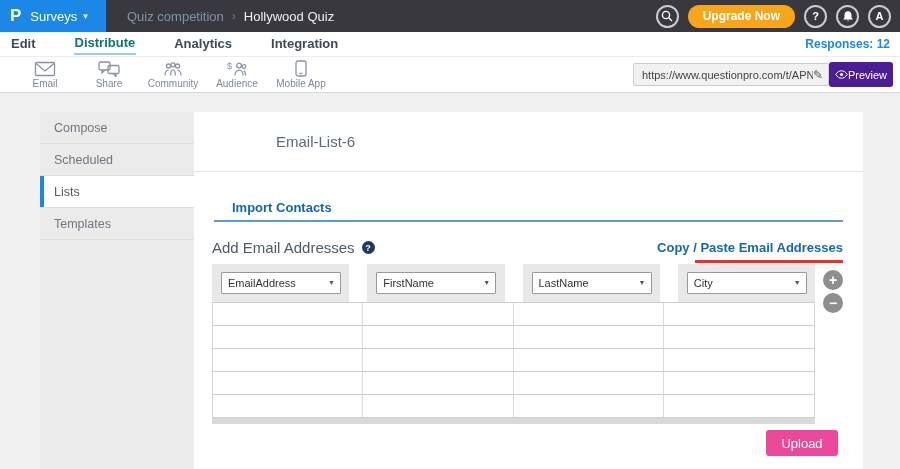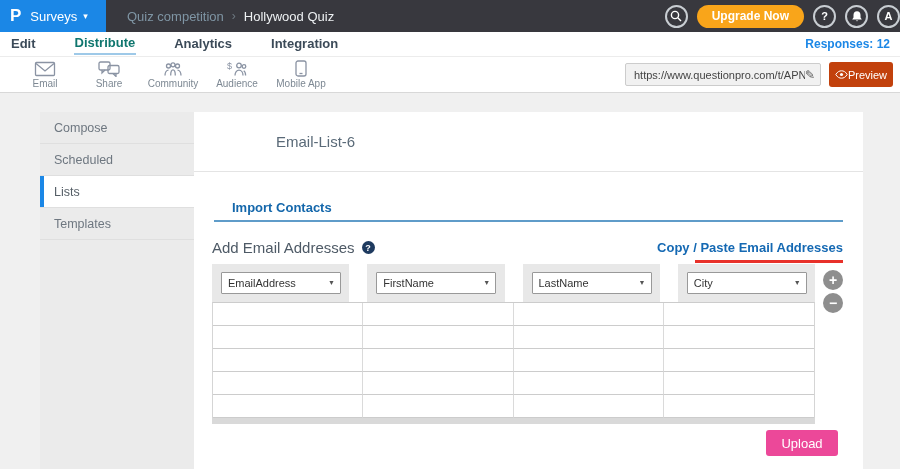--- a/index.html
+++ b/index.html
@@ -14,37 +14,37 @@
   
   .topbar { position:absolute; top:0; left:0; width:900px; height:32px; background:#38383e; display:flex; align-items:center; z-index:5; }
   .logo-btn { width:106px; height:32px; background:#1b87e6; color:#fff; display:flex; align-items:center; padding:0 10px; cursor:pointer; border:none; }
   .logo-p { font-weight:bold; font-size:17px; margin-right:9px; }
   .logo-label { font-size:13px; }
   .logo-caret { font-size:9px; margin-left:6px; }
   .breadcrumb { display:flex; align-items:center; gap:8px; margin-left:21px; font-size:13px; }
   .crumb-parent { color:#7f95a4; cursor:pointer; }
   .crumb-sep { color:#6d7880; font-size:12px; }
   .crumb-current { color:#eef1f3; }
-  .topbar-right { margin-left:auto; display:flex; align-items:center; gap:9px; }
+  .topbar-right { margin-left:auto; display:flex; align-items:center; gap:9px; padding-right:9px; }
   .circle-btn { width:23px; height:23px; border:2px solid #c8cdd2; border-radius:50%; background:transparent; color:#fff; display:flex; align-items:center; justify-content:center; font-size:11px; font-weight:bold; cursor:pointer; font-family:inherit; }
   .upgrade-btn { height:23px; border:none; border-radius:12px; background:#f9a51a; color:#fff; font-size:12px; font-weight:bold; display:flex; align-items:center; padding:0 15px; cursor:pointer; font-family:inherit; }
   
   .navbar { position:absolute; top:32px; left:0; width:900px; height:25px; background:#fff; display:flex; align-items:center; padding-left:10px; border-bottom:1px solid #ececec; }
   .nav-item { font-size:13px; font-weight:bold; color:#3b4a58; margin-right:37px; padding:2px 1px 3px 1px; cursor:pointer; }
   .nav-item.active { color:#0f766e; border-bottom:2px solid #9ec9e8; }
   .responses { margin-left:auto; padding-right:10px; color:#1b87e6; font-weight:bold; font-size:12px; }
   
   .toolbar { position:absolute; top:57px; left:0; width:900px; height:36px; background:#fff; border-bottom:1px solid #d8d8d8; display:flex; align-items:center; padding:0 7px 0 13px; }
   .tool-item { width:64px; display:flex; flex-direction:column; align-items:center; gap:0px; cursor:pointer; }
   .tool-item svg { stroke:#8a93a3; fill:none; stroke-width:1.3; }
   .tool-label { color:#7d8893; font-size:10px; margin-top:1px; }
   .url-box { margin-left:auto; width:196px; height:23px; background:#f1f1f1; border:1px solid #ccc; border-radius:2px; display:flex; align-items:center; font-size:11px; color:#444; padding:0 5px 0 8px; }
   .url-text { white-space:nowrap; overflow:hidden; flex:1; }
   .pencil { color:#555; font-size:12px; cursor:pointer; }
-  .preview-btn { width:64px; height:25px; margin-left:8px; background:#c2410c; border:none; border-radius:3px; color:#fff; font-size:11px; display:flex; align-items:center; justify-content:center; cursor:pointer; font-family:inherit; }
+  .preview-btn { width:64px; height:25px; background:#4c1d95; border:none; border-radius:3px; color:#fff; font-size:11px; display:flex; align-items:center; justify-content:center; cursor:pointer; font-family:inherit; }
   
   .sidebar { position:absolute; left:40px; top:112px; width:154px; bottom:0; background:#ebebeb; }
   .side-item { height:32px; line-height:32px; padding-left:14px; font-size:12.5px; color:#6e7780; border-bottom:1px solid #dfdfdf; position:relative; cursor:pointer; }
   .side-item.active { background:#fff; color:#555e66; }
   .side-item.active::before { content:""; position:absolute; left:0; top:0; width:4px; height:100%; background:#1b87e6; }
   
   .card { position:absolute; left:194px; top:112px; width:669px; bottom:0; background:#fff; }
   .card-title-block { height:60px; border-bottom:1px solid #e4e4e4; display:flex; align-items:center; padding-left:82px; }
   .list-title { color:#5a6a78; font-size:15px; }
   .tabs-row { margin:24px 20px 0 20px; border-bottom:2px solid #5f9cc9; display:flex; padding-left:7px; }

